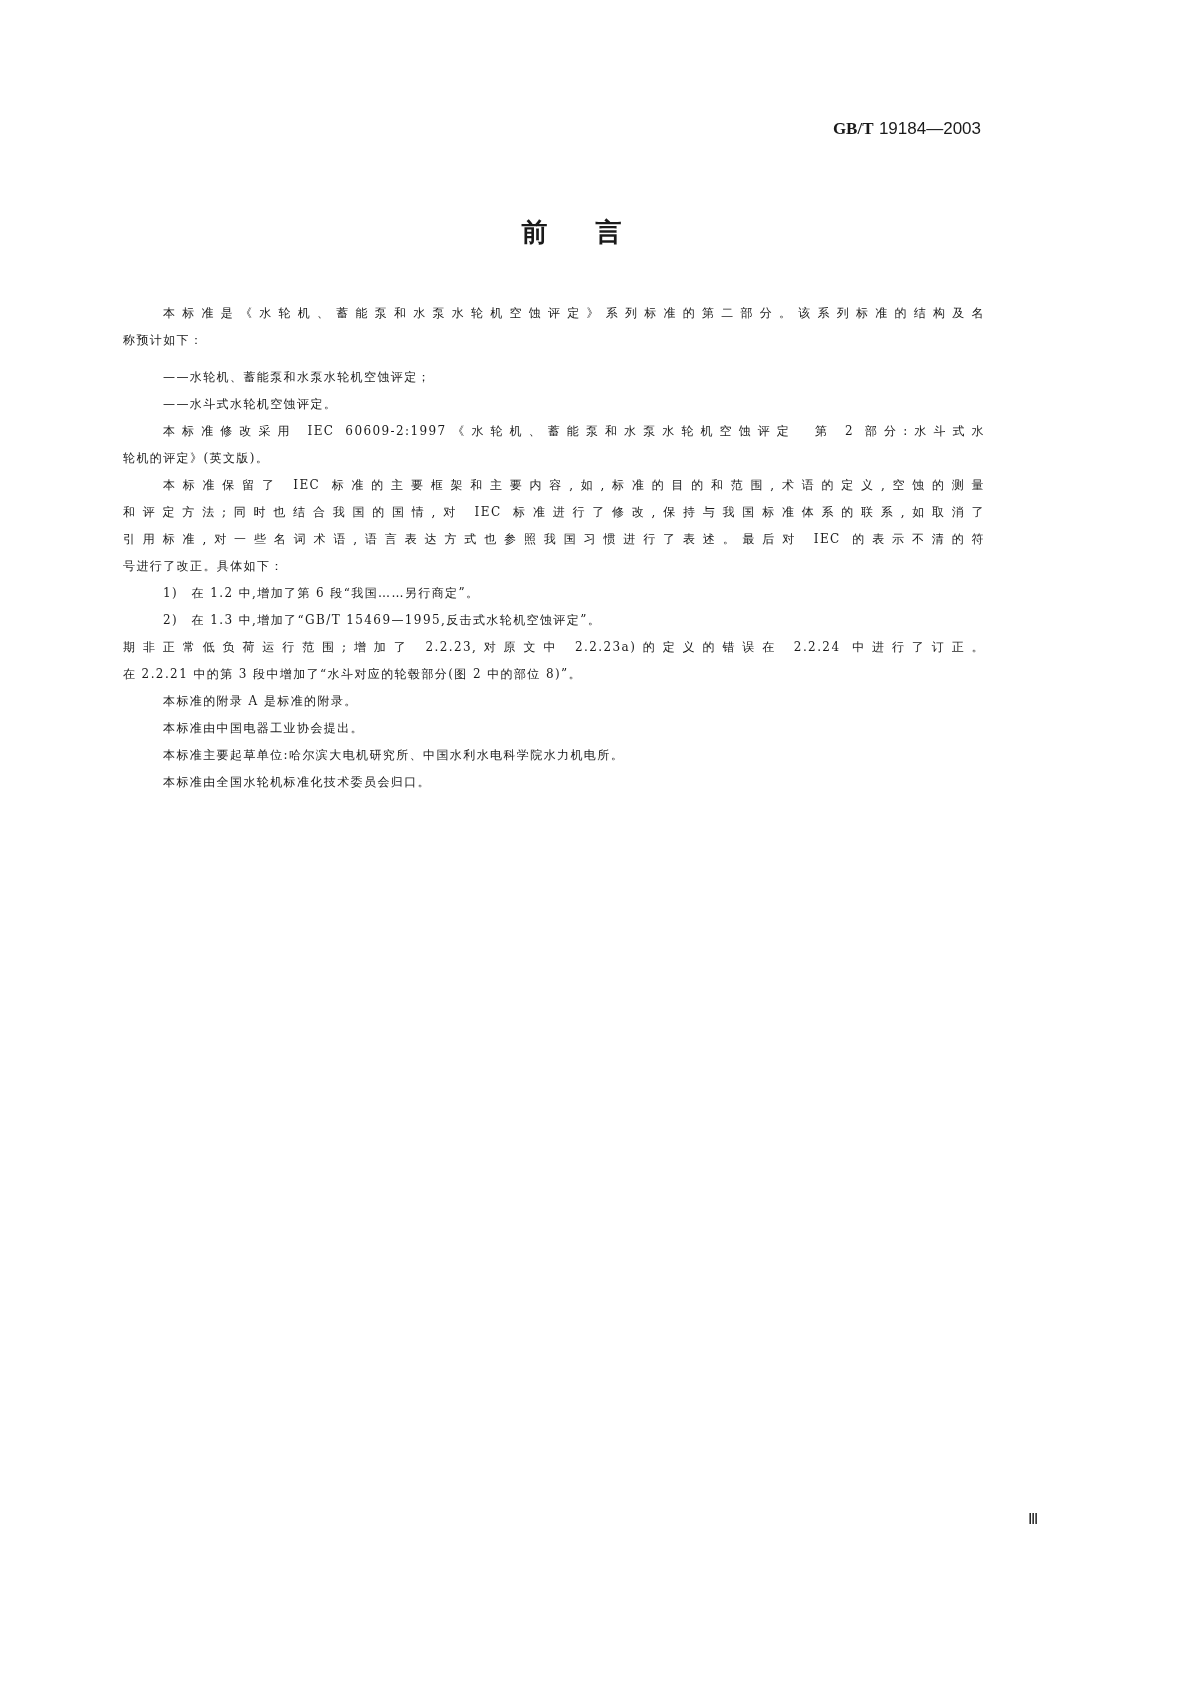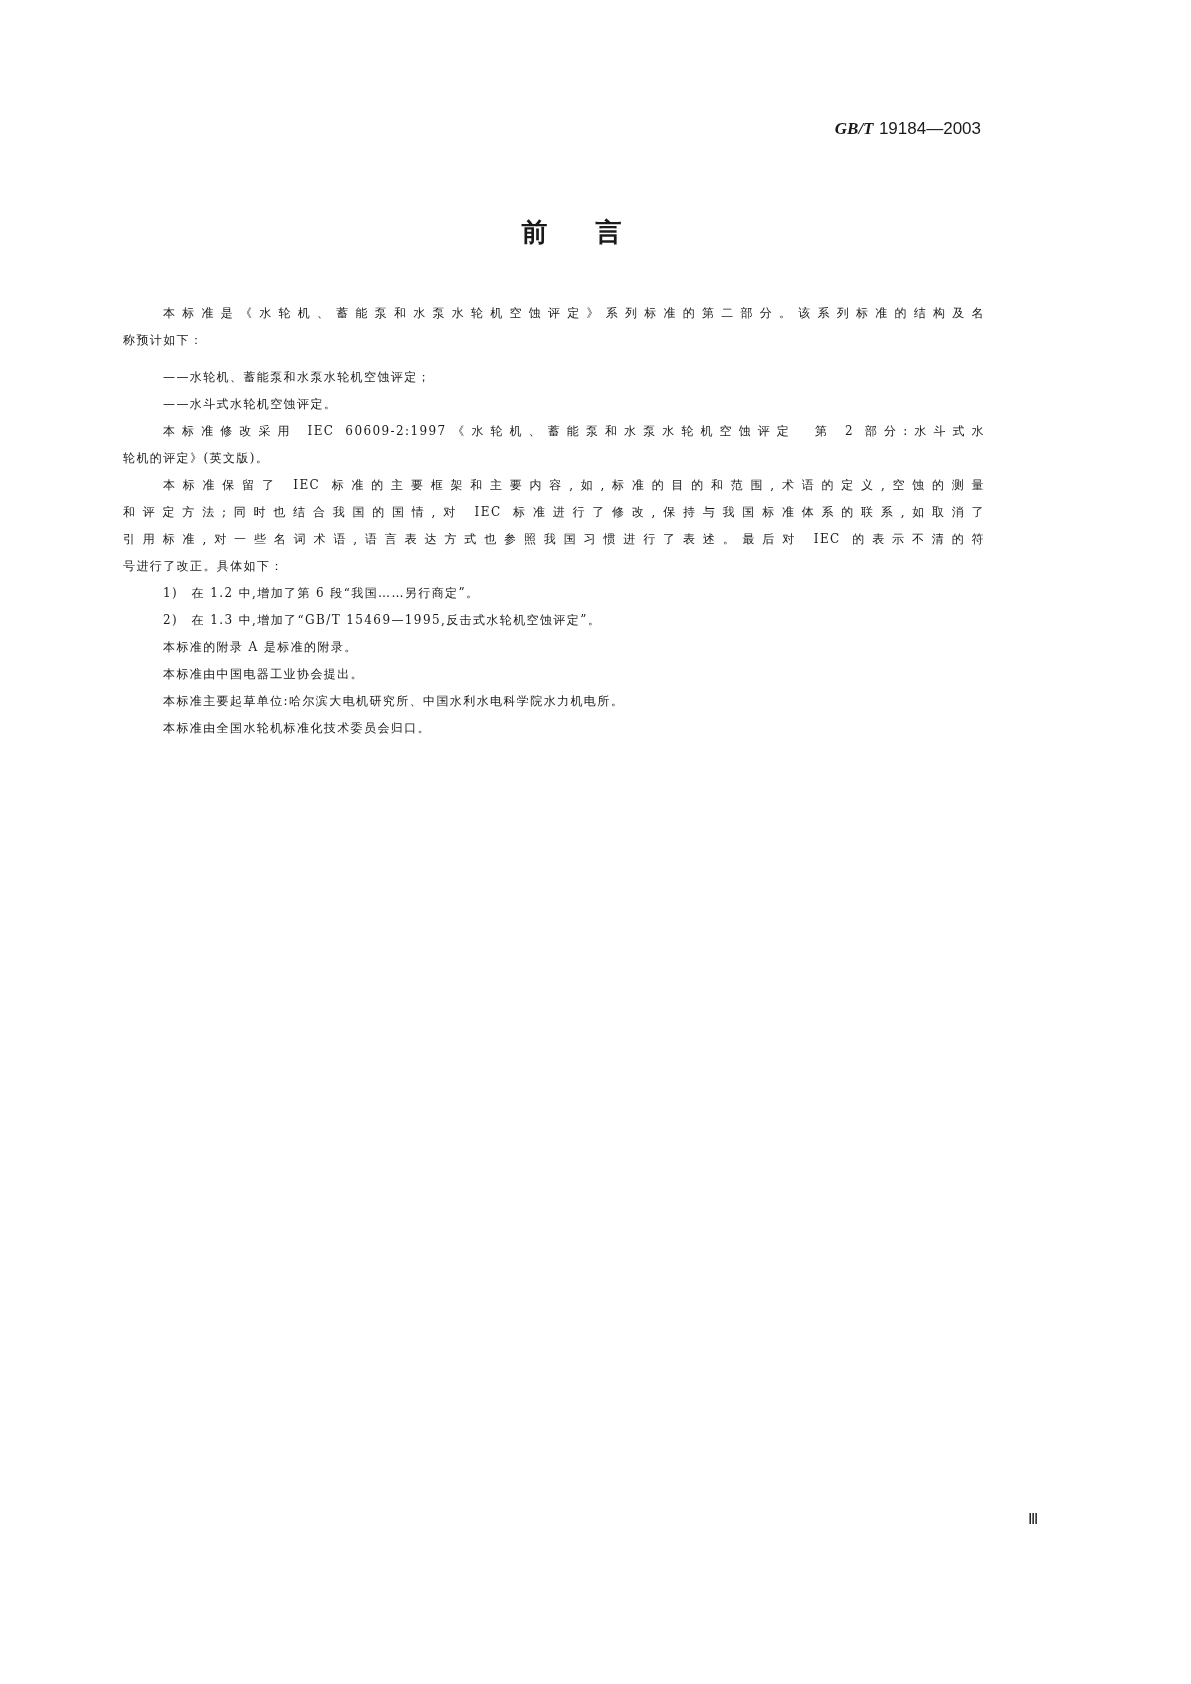--- a/index.html
+++ b/index.html
@@ -1,19 +1,19 @@
 <!DOCTYPE html>
 <html><head>
 <meta charset="utf-8">
 <style>
   html, body { margin: 0; padding: 0; background: #ffffff; }
   body { width: 1191px; height: 1684px; position: relative; overflow: hidden;
          font-family: "DejaVu Serif", "Liberation Serif", serif; color: #1a1a1a; }
   .std-number { position: absolute; top: 118px; right: 210px; font-size: 17px; white-space: nowrap; }
-  .std-number .prefix { font-family: "Liberation Serif", serif; font-weight: bold; font-style: italic; }
+  .std-number .prefix { font-family: "Liberation Serif", serif; font-weight: bold; }
   .std-number .code { font-family: "Liberation Sans", sans-serif; }
   .title { position: absolute; top: 215px; left: 0; width: 1191px; text-align: center;
            font-family: "DejaVu Sans", sans-serif; font-weight: bold; font-size: 26px; letter-spacing: 48px; }
   .content { position: absolute; left: 123px; top: 300px; width: 862px; }
   .line { font-size: 12px; line-height: 27px; height: 27px; white-space: nowrap; letter-spacing: 1.4px; }
   .indent { padding-left: 40px; }
   .justify { text-align: justify; text-align-last: justify; white-space: normal; }
   .page-num { position: absolute; top: 1510px; left: 1028px; font-family: "Liberation Serif", serif; font-size: 15px; }
 </style>
 </head>
@@ -32,19 +32,21 @@
   <div class="line indent" style="margin-top:10px">——水轮机、蓄能泵和水泵水轮机空蚀评定；</div>
   <div class="line indent">——水斗式水轮机空蚀评定。</div>
   <div class="line indent justify">本标准修改采用 IEC 60609-2:1997《水轮机、蓄能泵和水泵水轮机空蚀评定　第 2 部分:水斗式水</div>
   <div class="line">轮机的评定》(英文版)。</div>
   <div class="line indent justify">本标准保留了 IEC 标准的主要框架和主要内容,如,标准的目的和范围,术语的定义,空蚀的测量</div>
   <div class="line justify">和评定方法;同时也结合我国的国情,对 IEC 标准进行了修改,保持与我国标准体系的联系,如取消了</div>
   <div class="line justify">引用标准,对一些名词术语,语言表达方式也参照我国习惯进行了表述。最后对 IEC 的表示不清的符</div>
   <div class="line">号进行了改正。具体如下：</div>
   <div class="line indent">1)　在 1.2 中,增加了第 6 段“我国……另行商定”。</div>
   <div class="line indent">2)　在 1.3 中,增加了“GB/T 15469—1995,反击式水轮机空蚀评定”。</div>
+  <div class="line justify">期非正常低负荷运行范围;增加了 2.2.23,对原文中 2.2.23a)的定义的错误在 2.2.24 中进行了订正。</div>
+  <div class="line">在 2.2.21 中的第 3 段中增加了“水斗对应的轮毂部分(图 2 中的部位 8)”。</div>
   <div class="line indent">本标准的附录 A 是标准的附录。</div>
   <div class="line indent">本标准由中国电器工业协会提出。</div>
   <div class="line indent">本标准主要起草单位:哈尔滨大电机研究所、中国水利水电科学院水力机电所。</div>
   <div class="line indent">本标准由全国水轮机标准化技术委员会归口。</div>
 </div>
 
 <div class="page-num">Ⅲ</div>
 
 </body></html>

